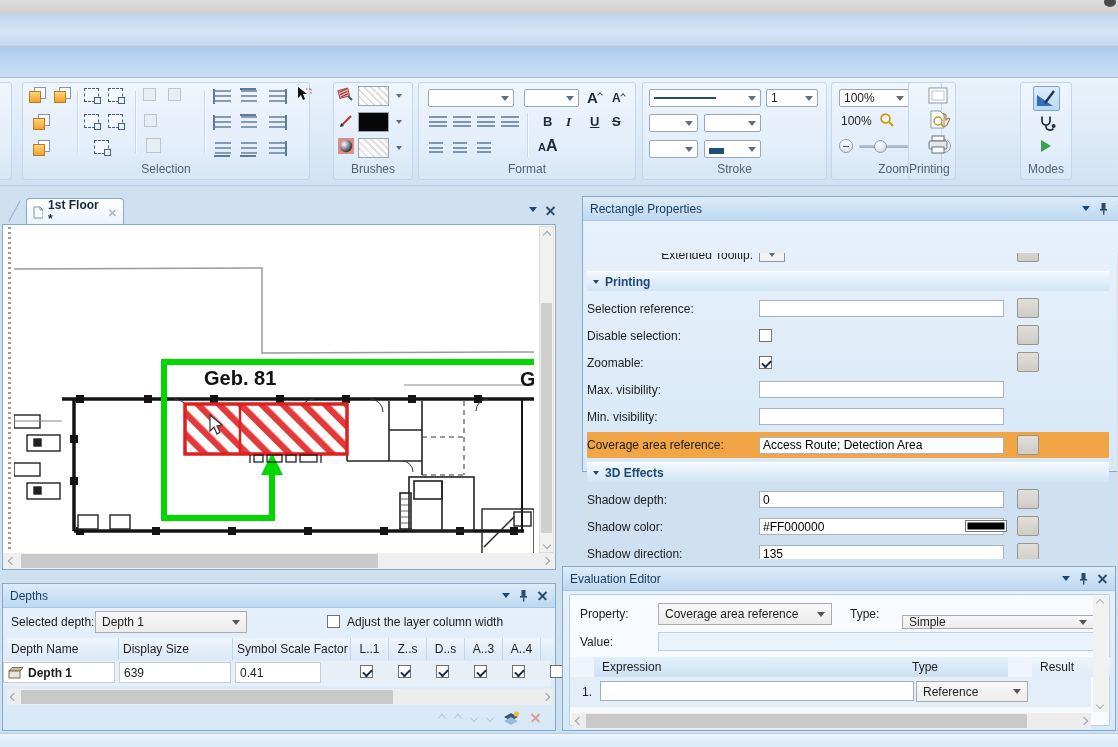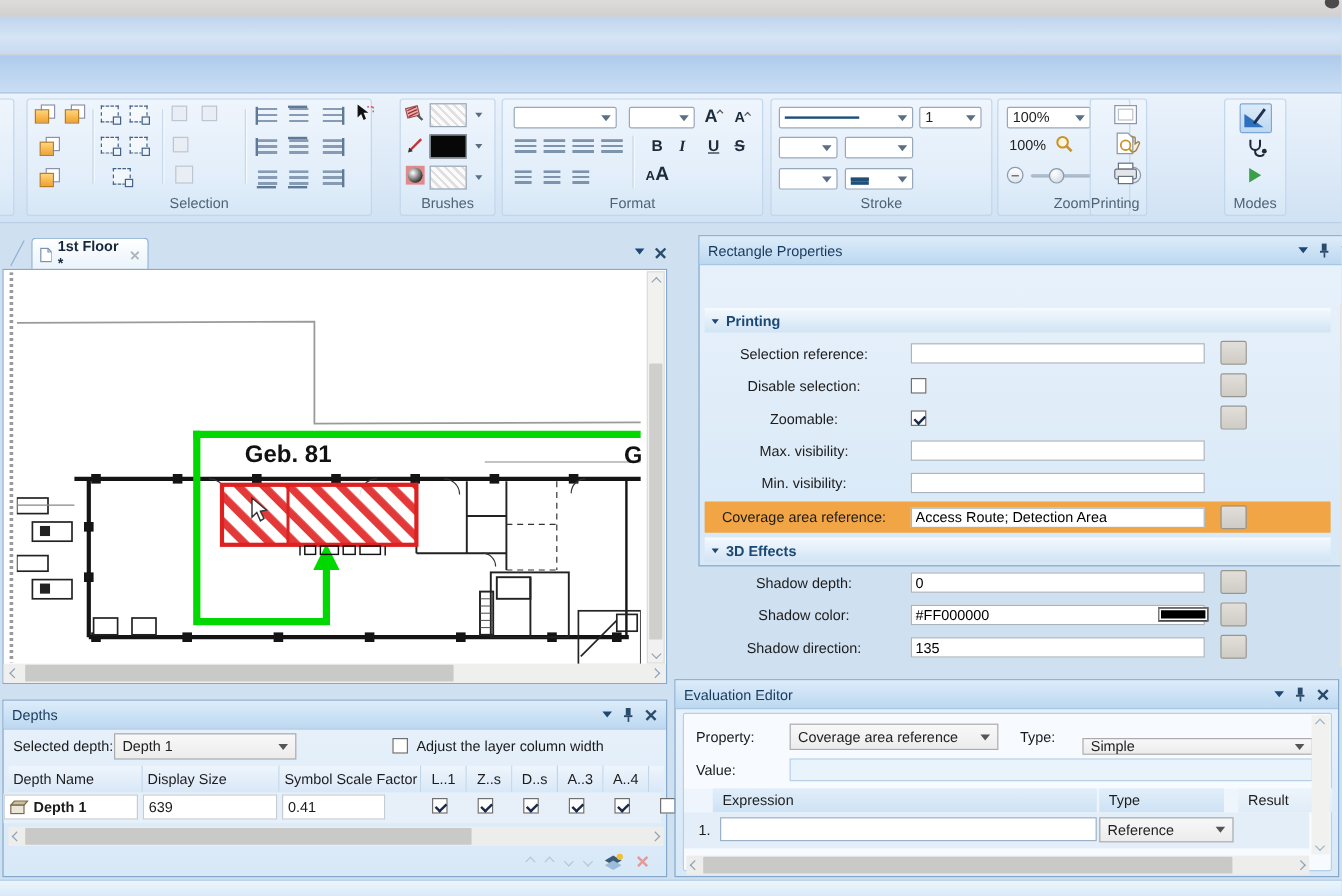--- a/index.html
+++ b/index.html
@@ -71,21 +71,21 @@
   .nvq.gray{border-color:#98958e;background:linear-gradient(#e6e3de,#d2cfc9)}
   #prop-sections{position:absolute;left:4px;top:56px;width:522px;height:306px;overflow:hidden}
   .clipped-row{height:14px;overflow:hidden;position:relative}
   .clipped-inner{position:relative;top:-11px;height:26px;display:flex;align-items:center}
   .clipped-inner .plabel{width:172px;text-align:right;padding-right:6px}
   .mini-combo{width:26px;height:13px;border:1px solid #8a97a8;background:#f2f2f2;display:flex;align-items:center;justify-content:center}
   .psec{position:relative;height:20px;margin:4px 0 4px 0;background:linear-gradient(#f2f8fd,#d2e4f5);border-top:1px solid #fff;display:flex;align-items:center;padding-left:6px;gap:6px}
   .psec-t{font-weight:bold;color:#1b4874}
   .prow{position:relative;height:27px;display:flex;align-items:center}
   .prow.hl{height:26px;margin-top:2px;background:#F2A544;border-radius:1px}
-  .plabel{flex:none;width:172px;text-align:center;padding-right:6px;color:#1c1c1c;white-space:nowrap}
+  .plabel{flex:none;width:172px;text-align:left;padding-right:6px;color:#1c1c1c;white-space:nowrap}
   .pinput{flex:none;width:245px;height:17px;border:1px solid #aab4be;background:#fff;padding:0 3px;font:12px "Liberation Sans",sans-serif}
   .prow .swatch{position:absolute;left:378px;top:7px;width:42px;height:12px;border:1px solid #777;box-shadow:0 0 0 1.5px #fff inset}
   .prow .abtn{left:430px;top:3px}
   .prow.hl .abtn{top:3px}
   
   .dcol{flex:none;height:22px;line-height:22px;padding-left:4px;background:linear-gradient(#eef5fc,#d9e8f7);border-right:1px solid #c2d6ea;color:#1d1d1d;white-space:nowrap;overflow:hidden}
   .drow{position:absolute;left:0;right:4px;top:77px;height:25px;background:#e7f0f9}
   .dcell{position:absolute;top:1px;height:21px;background:#fff;border:1px solid #c6cdd5;padding:1px 4px;display:flex;align-items:center;gap:4px}
   .gcombo{position:absolute;background:linear-gradient(#f8f8f8,#ececec);border:1px solid #ababab;display:flex;align-items:center;padding:0 6px;color:#222}
   .gcombo .tri{margin-left:auto;border-top-color:#555}
@@ -456,20 +456,29 @@
       <i class="tri dk"></i>
       <svg width="9" height="13">
           <rect x="2.5" y="1" width="4" height="6" fill="#2b4b6b"></rect>
           <rect x="1" y="7" width="7" height="1.6" fill="#2b4b6b"></rect>
           <rect x="4" y="8.6" width="1.4" height="4" fill="#2b4b6b"></rect>
         </svg>
       <i class="x"></i>
     </span>
   </div>
   <div id="prop-sections">
+    <div class="clipped-row">
+      <div class="clipped-inner">
+        <span class="plabel">Extended Tooltip:</span>
+        <span class="mini-combo">
+            <i class="tri sm"></i>
+          </span>
+        <span class="abtn" style="left:430px;top:0"></span>
+      </div>
+    </div>
 
   <div class="psec">
         <i class="tri sm dk"></i>
         <span class="psec-t">Printing</span>
       </div>
       <div class="prow">
         <span class="plabel">Selection reference:</span>
         <input class="pinput" type="text" style="">
         <span class="abtn"></span>
       </div>
@@ -626,21 +635,21 @@
     </div>
     <span class="abs" style="left:280px;top:12px">Type:</span>
     <div class="gcombo" style="left:332px;top:20px;width:192px;height:14px">
       <span>Simple</span>
         <i class="tri"></i>
     </div>
     <span class="abs" style="left:10px;top:40px">Value:</span>
     <input class="abs" type="text" style="left: 88px; top: 37px; width: 436px; height: 19px; background: rgb(233, 243, 252); border: 1px solid rgb(185, 209, 232); padding: 0px 4px; font: 12px &quot;Liberation Sans&quot;, sans-serif;" value="">
     <div class="abs" style="left:0;top:62px;right:18px;height:20px;background:#eef5fc">
       <span class="ecol" style="left:24px;width:320px">Expression</span>
-      <span class="ecol" style="left:346px;width:104px">Type</span>
+      <span class="ecol" style="left:334px;width:104px">Type</span>
       <span class="ecol" style="left:462px;width:78px;background:linear-gradient(#edf4fb,#dfecf8)">Result</span>
     </div>
     <div class="abs" style="left:0;top:82px;right:18px;height:30px;background:#e3eef9">
       <span class="abs" style="left:12px;top:8px">1.</span>
       <input class="abs" type="text" style="left: 30px; top: 4px; width: 314px; height: 20px; border: 1px solid rgb(154, 176, 198); background: rgb(255, 255, 255); padding: 0px 4px; font: 12px &quot;Liberation Sans&quot;, sans-serif;" value="">
       <div class="gcombo" style="left:346px;top:4px;width:112px;height:21px">
         <span>Reference</span>
           <i class="tri"></i>
       </div>
     </div>

